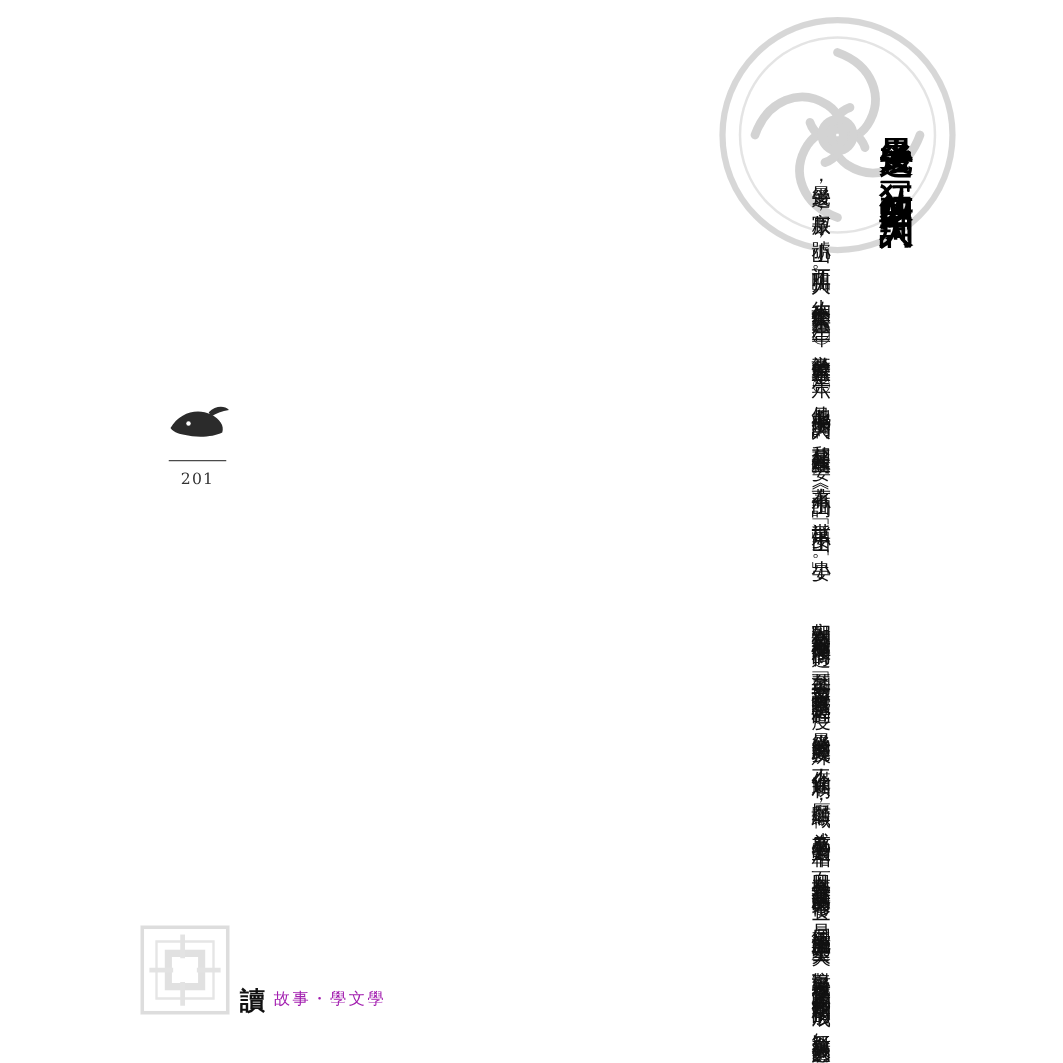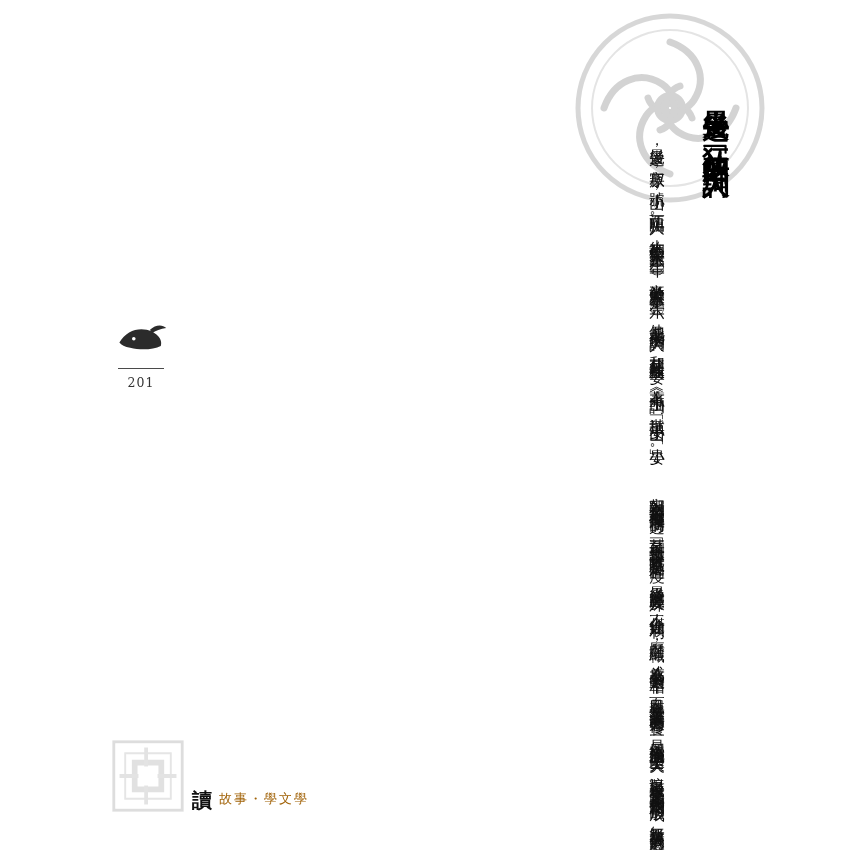--- a/index.html
+++ b/index.html
@@ -71,21 +71,21 @@
     white-space: nowrap;
     font-family: "DejaVu Serif", "Liberation Serif", serif;
   }
   .col.indent {
     padding-top: 26px;
   }
 
   
   .folio {
     position: absolute;
-    left: 101px;
+    left: 118px;
     top: 320px;
     width: 80px;
     text-align: center;
   }
   .folio-mark {
     width: 54px;
     height: 34px;
     margin: 0 auto 6px auto;
   }
   .folio-rule {
@@ -118,21 +118,21 @@
   .footer-logo {
     font-size: 20px;
     font-weight: bold;
     color: #111111;
     line-height: 1;
     padding-bottom: 4px;
     letter-spacing: 1px;
   }
   .footer-text {
     font-size: 13px;
-    color: #a16207;
+    color: #a21caf;
     letter-spacing: 2px;
     padding-bottom: 6px;
   }
 </style>
 </head>
 <body>
 
 <div class="page">
 
   <svg class="seal" viewBox="0 0 200 200" aria-hidden="true">

